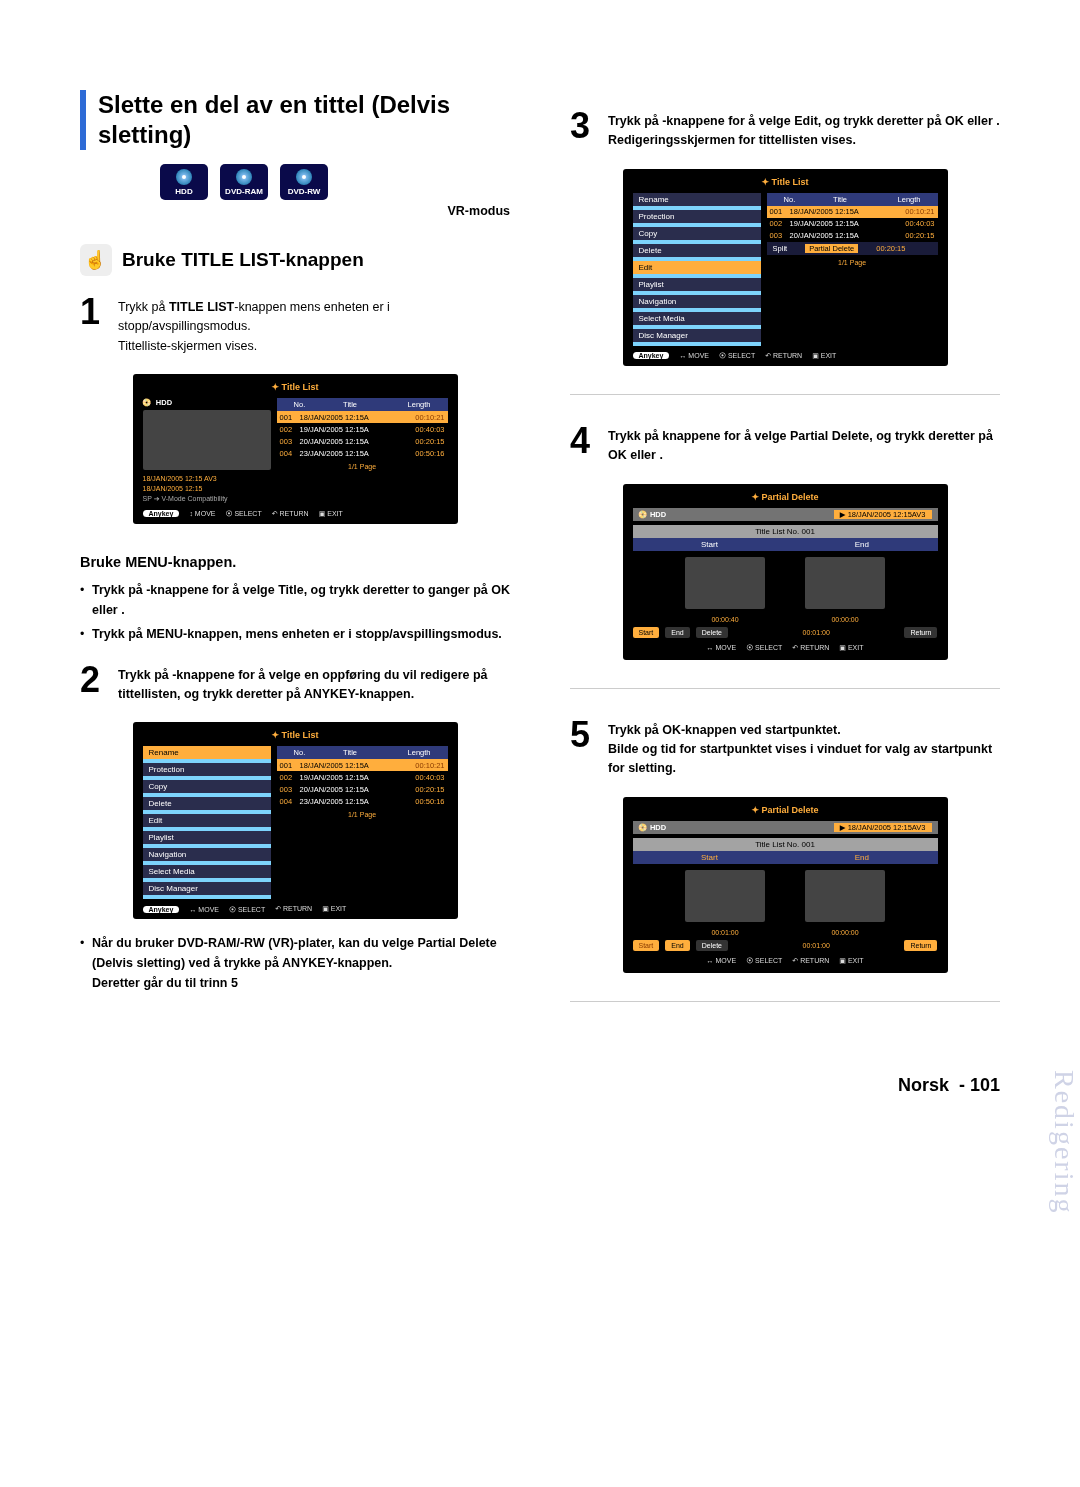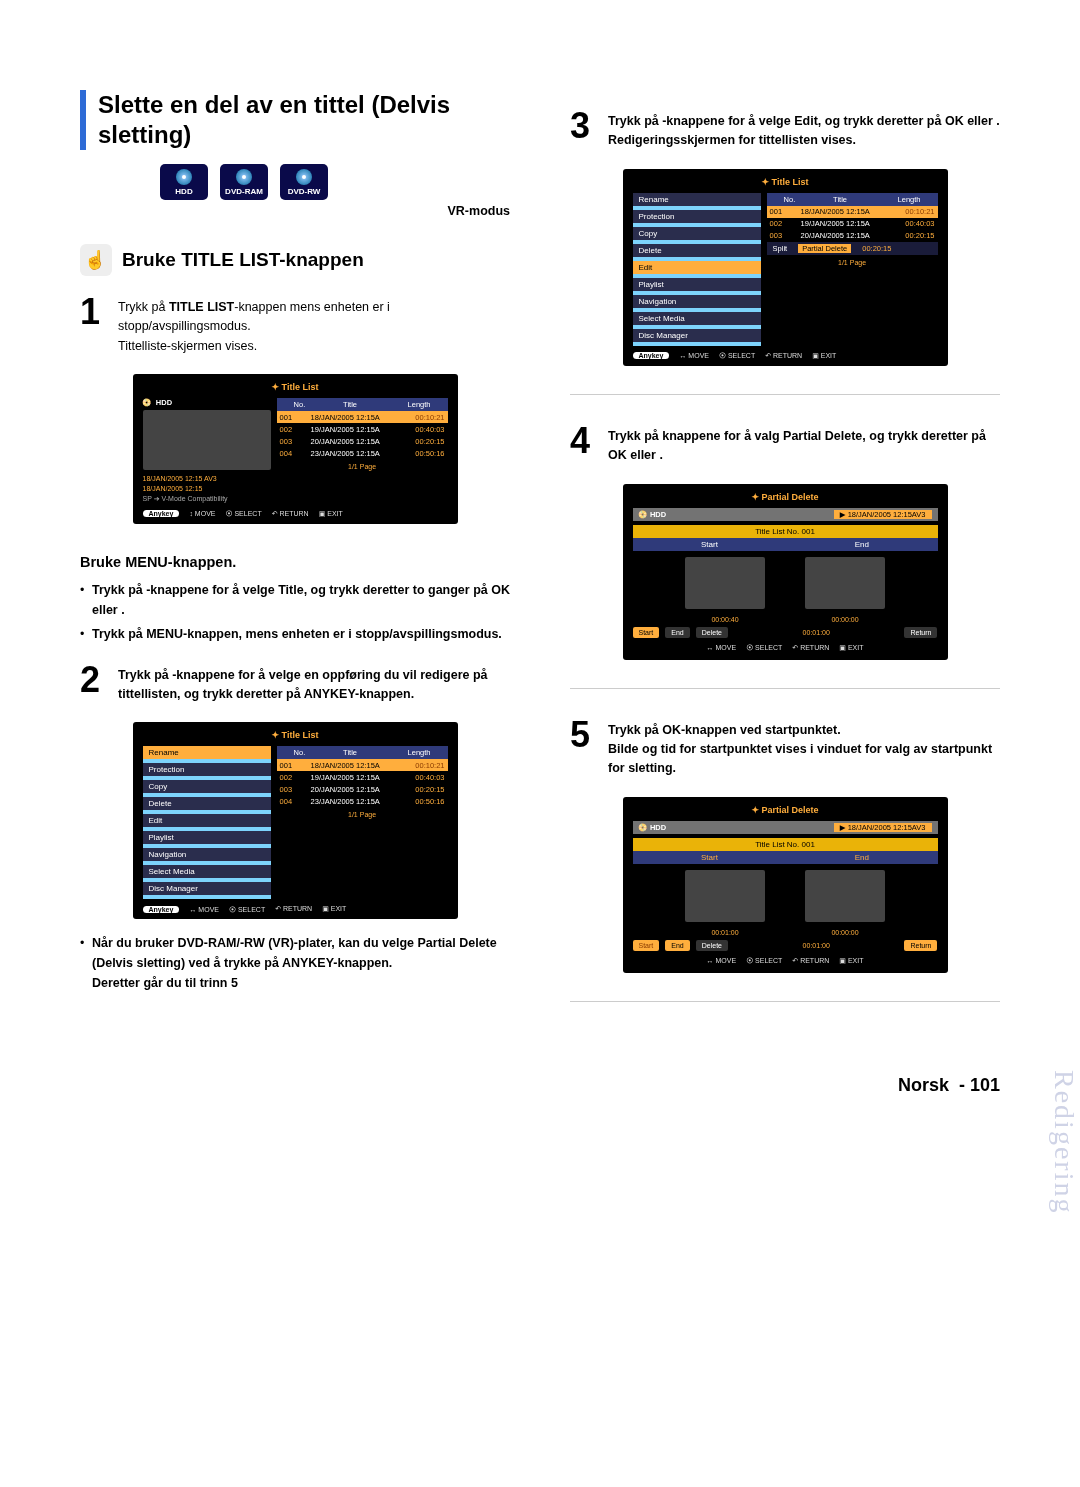--- a/index.html
+++ b/index.html
@@ -31,37 +31,37 @@
 .osd-right{flex:1}
 .thumb{background:#444;height:60px;border-radius:2px;margin-bottom:4px}
 .mini-row{color:#aaa;font-size:7px;line-height:1.4}
 .orange{color:#ffae3d}
 .tbl-head{display:flex;background:#2f3a7a;font-size:7.5px;padding:2px 17px}
 .tbl-head span:nth-child(1){width:18px}
 .tbl-head span:nth-child(2){flex:1;text-align:center}
 .tbl-head span:nth-child(3){width:42px;text-align:right}
 .tbl-row{display:flex;padding:1.5px 3px;font-size:7.5px}
 .tbl-row.sel{background:#ffae3d;color:#000}
-.tbl-row span:first-child{width:31px;color:#ffae3d}
+.tbl-row span:first-child{width:20px;color:#ffae3d}
 .tbl-row.sel span:first-child{color:#000}
 .tbl-row span:nth-child(2){flex:1}
 .tbl-row span:nth-child(3){width:42px;text-align:right;color:#ffae3d}
 .tbl-row.sel span:nth-child(3){color:#8a3b00}
 .page-ind{text-align:center;font-size:7px;color:#ccc;margin-top:4px}
 .page-ind .o{color:#ffae3d}
 .osd-foot{display:flex;gap:10px;font-size:7px;color:#ddd;margin-top:6px;align-items:center}
 .anykey{background:#fff;color:#000;border-radius:8px;padding:0 6px;font-weight:bold;font-size:7px}
 .menu-list{background:#2a2d4d;font-size:8px}
 .menu-list div{padding:2px 6px;border-bottom:4px solid #7dd3fc}
 .menu-list div.sel{background:#ffae3d;color:#000}
-.submenu{background:#1a1c3a;padding:2px 6px;display:flex;gap:11px;font-size:7.5px}
+.submenu{background:#1a1c3a;padding:2px 6px;display:flex;gap:18px;font-size:7.5px}
 .submenu .sel{background:#ffae3d;color:#000;padding:0 4px}
 .osd-pd{width:305px;background:#000;color:#fff;font-size:8px;border-radius:3px;margin:14px auto;padding:8px 10px}
 .pd-top{background:#737373;font-size:7.5px;padding:2px 6px;display:flex;justify-content:space-between}
-.pd-band{background:#eab308;color:#000;text-align:center;font-size:8px;padding:2px 0;margin-top:4px}
+.pd-band{background:#a3a3a3;color:#000;text-align:center;font-size:8px;padding:2px 0;margin-top:4px}
 .pd-band2{background:#2f3a7a;display:flex;justify-content:space-around;font-size:8px;padding:2px 0}
 .pd-thumbs{display:flex;gap:40px;justify-content:center;margin:6px 0}
 .pd-thumbs .t{width:80px;height:52px;background:#444;border-radius:2px;position:relative}
 .pd-thumbs .t .tc{position:absolute;bottom:-14px;width:100%;text-align:center;font-size:7px;color:#ffae3d}
 .pd-bar{display:flex;justify-content:space-between;align-items:center;margin:18px 0 6px;font-size:7px}
 .pd-btns{display:flex;gap:6px}
 .pd-btns span{background:#333;padding:2px 6px;border-radius:2px}
 .pd-btns span.sel{background:#ffae3d;color:#000}
 .pd-time{color:#ffae3d}
 .hr{border:none;border-top:1px solid #ccc;margin:28px 0}
@@ -280,21 +280,21 @@
       <span>⦿ <span>SELECT</span></span>
       <span>↶ <span>RETURN</span></span>
       <span>▣ <span>EXIT</span></span>
     </div>
   </div>
 
   <hr class="hr">
 
   <div class="step">
     <div class="step-num">4</div>
-    <div class="step-txt"><strong><span>Trykk på        knappene for å valg   </span><span>Partial Delete</span><span>, og trykk deretter på  </span><span>OK</span><span> eller      .</span></strong></div>
+    <div class="step-txt"><strong><span>Trykk på        knappene for å velge   </span><span>Partial Delete</span><span>, og trykk deretter på  </span><span>OK</span><span> eller      .</span></strong></div>
   </div>
 
   <div class="osd-pd">
     <div class="hdr" style="text-align:center;color:#ffae3d;font-size:9px;font-weight:bold;margin-bottom:6px">✦ <span>Partial Delete</span></div>
     <div class="pd-top">
             <span>📀 <strong>HDD</strong></span>
             <span style="background:#ffae3d;color:#000;padding:0 6px">▶ <span>18/JAN/2005 12:15AV3</span></span>
           </div>
     <div class="pd-band">Title List No. 001</div>
     <div class="pd-band2">

